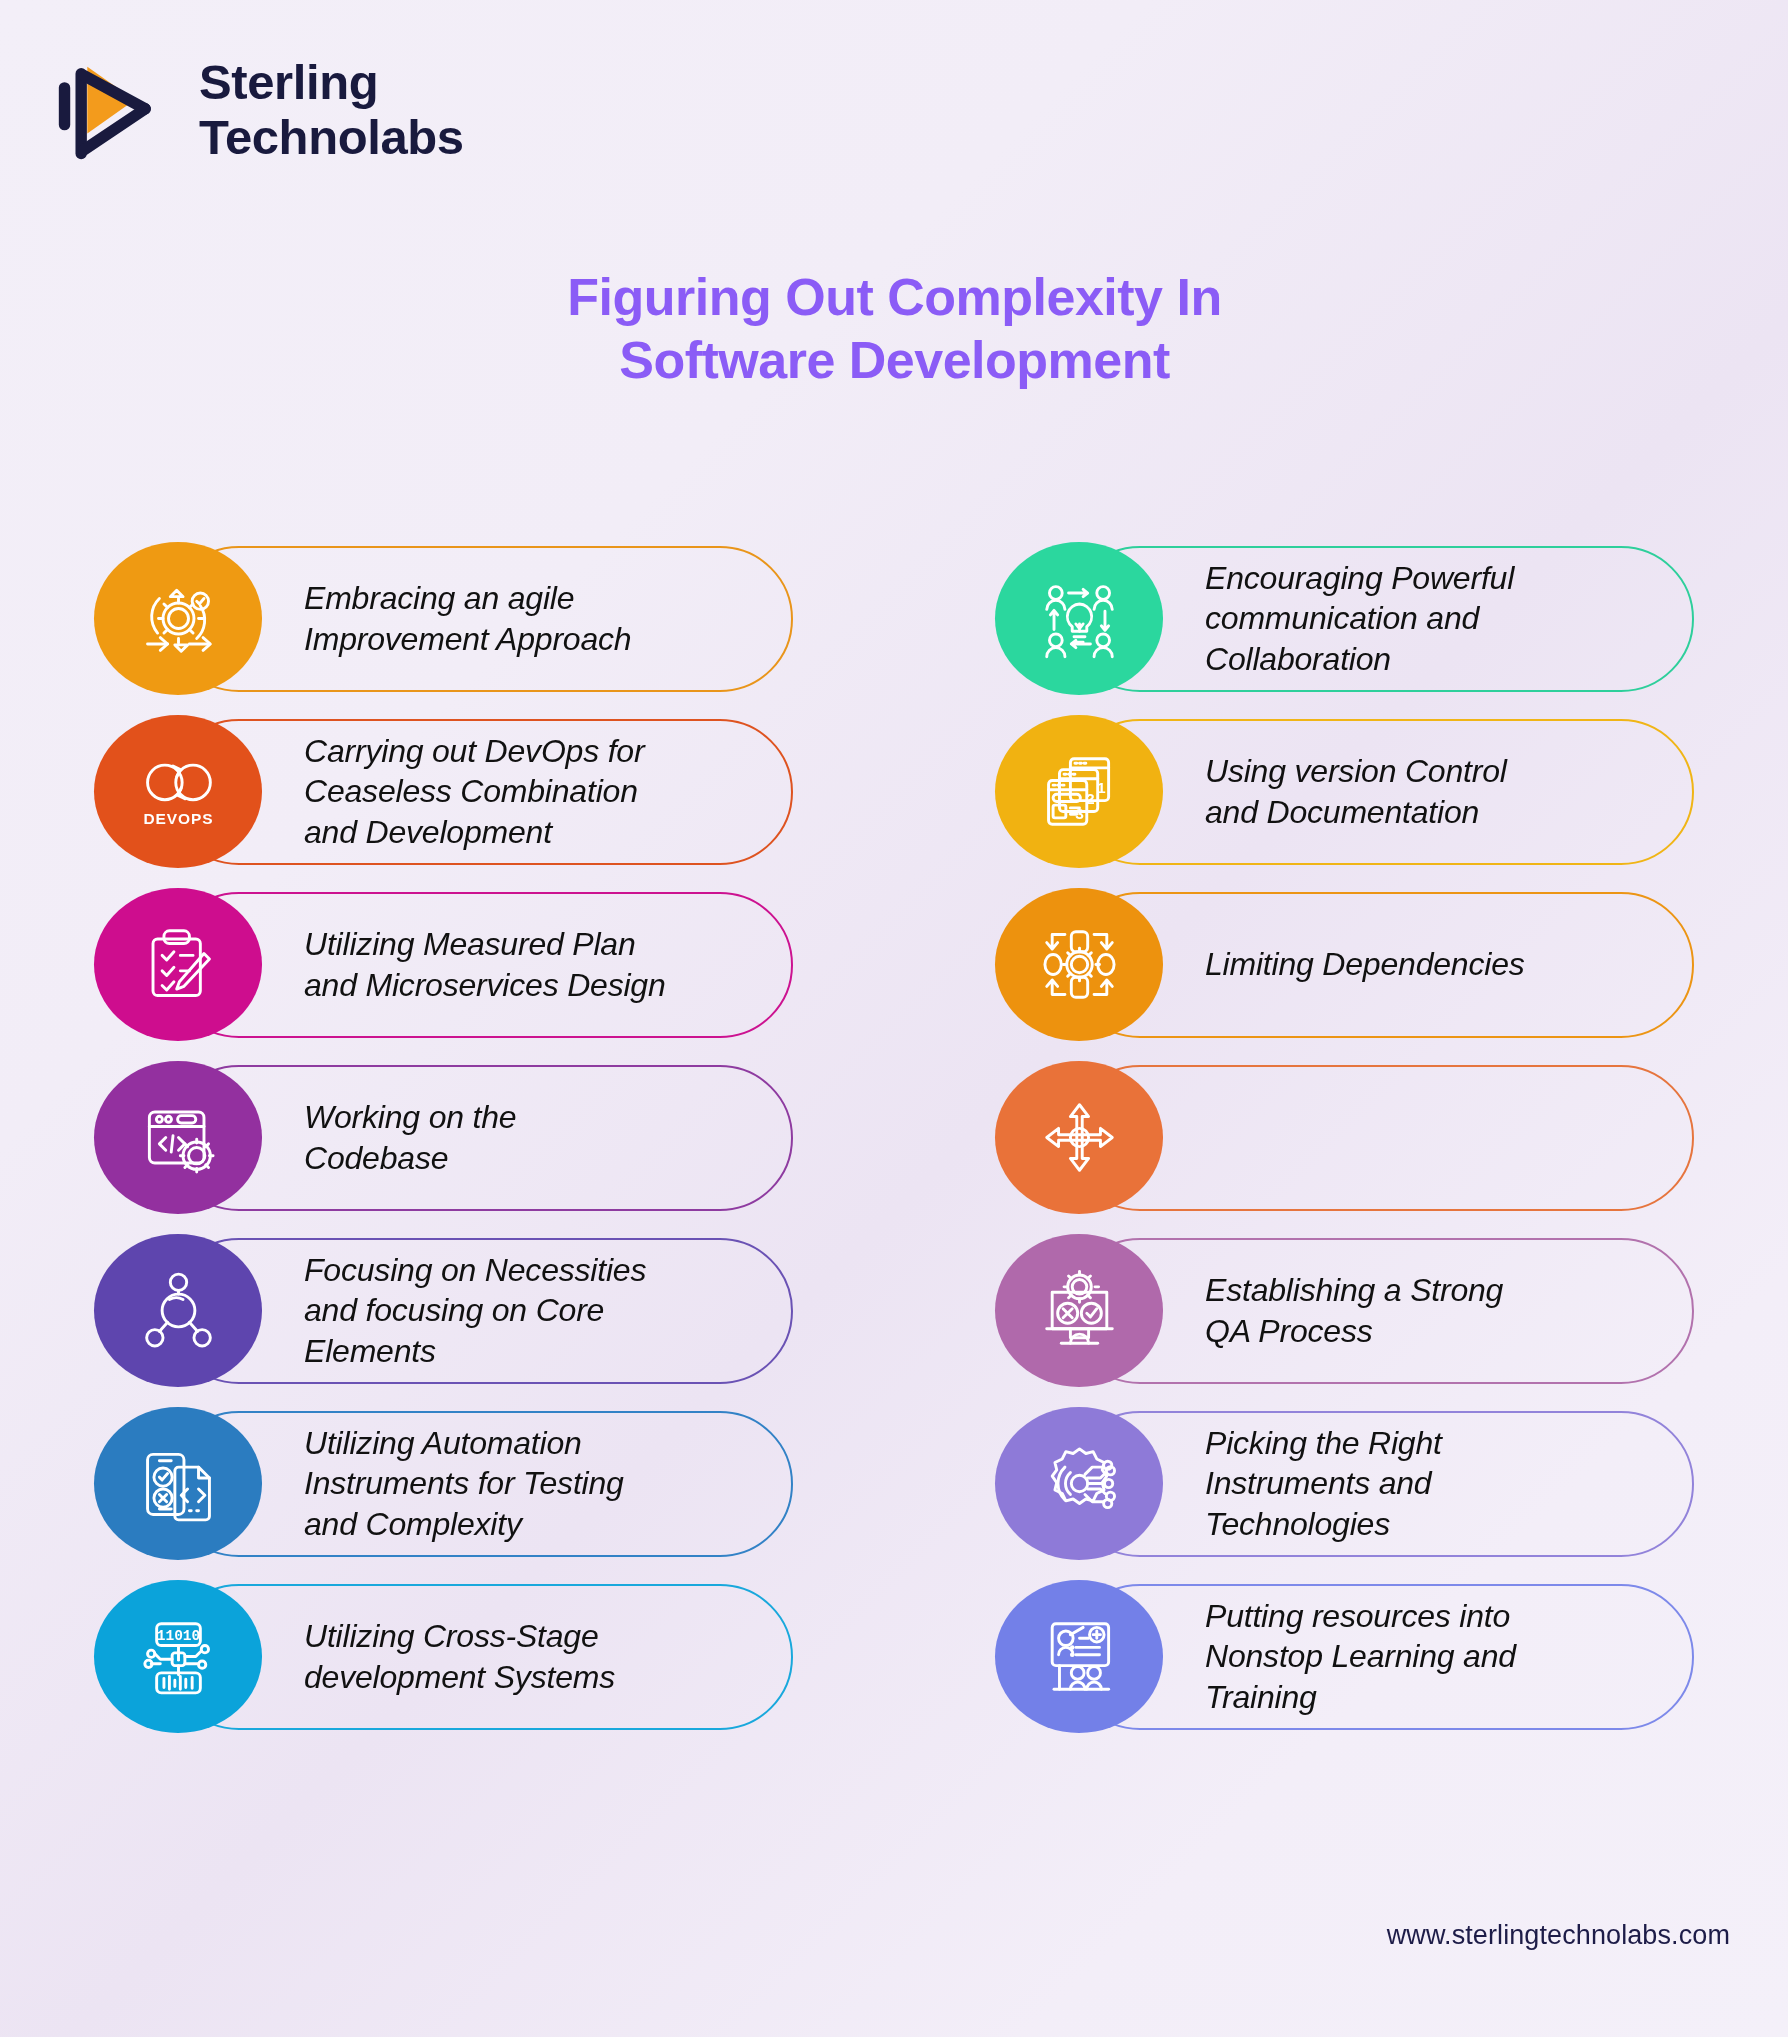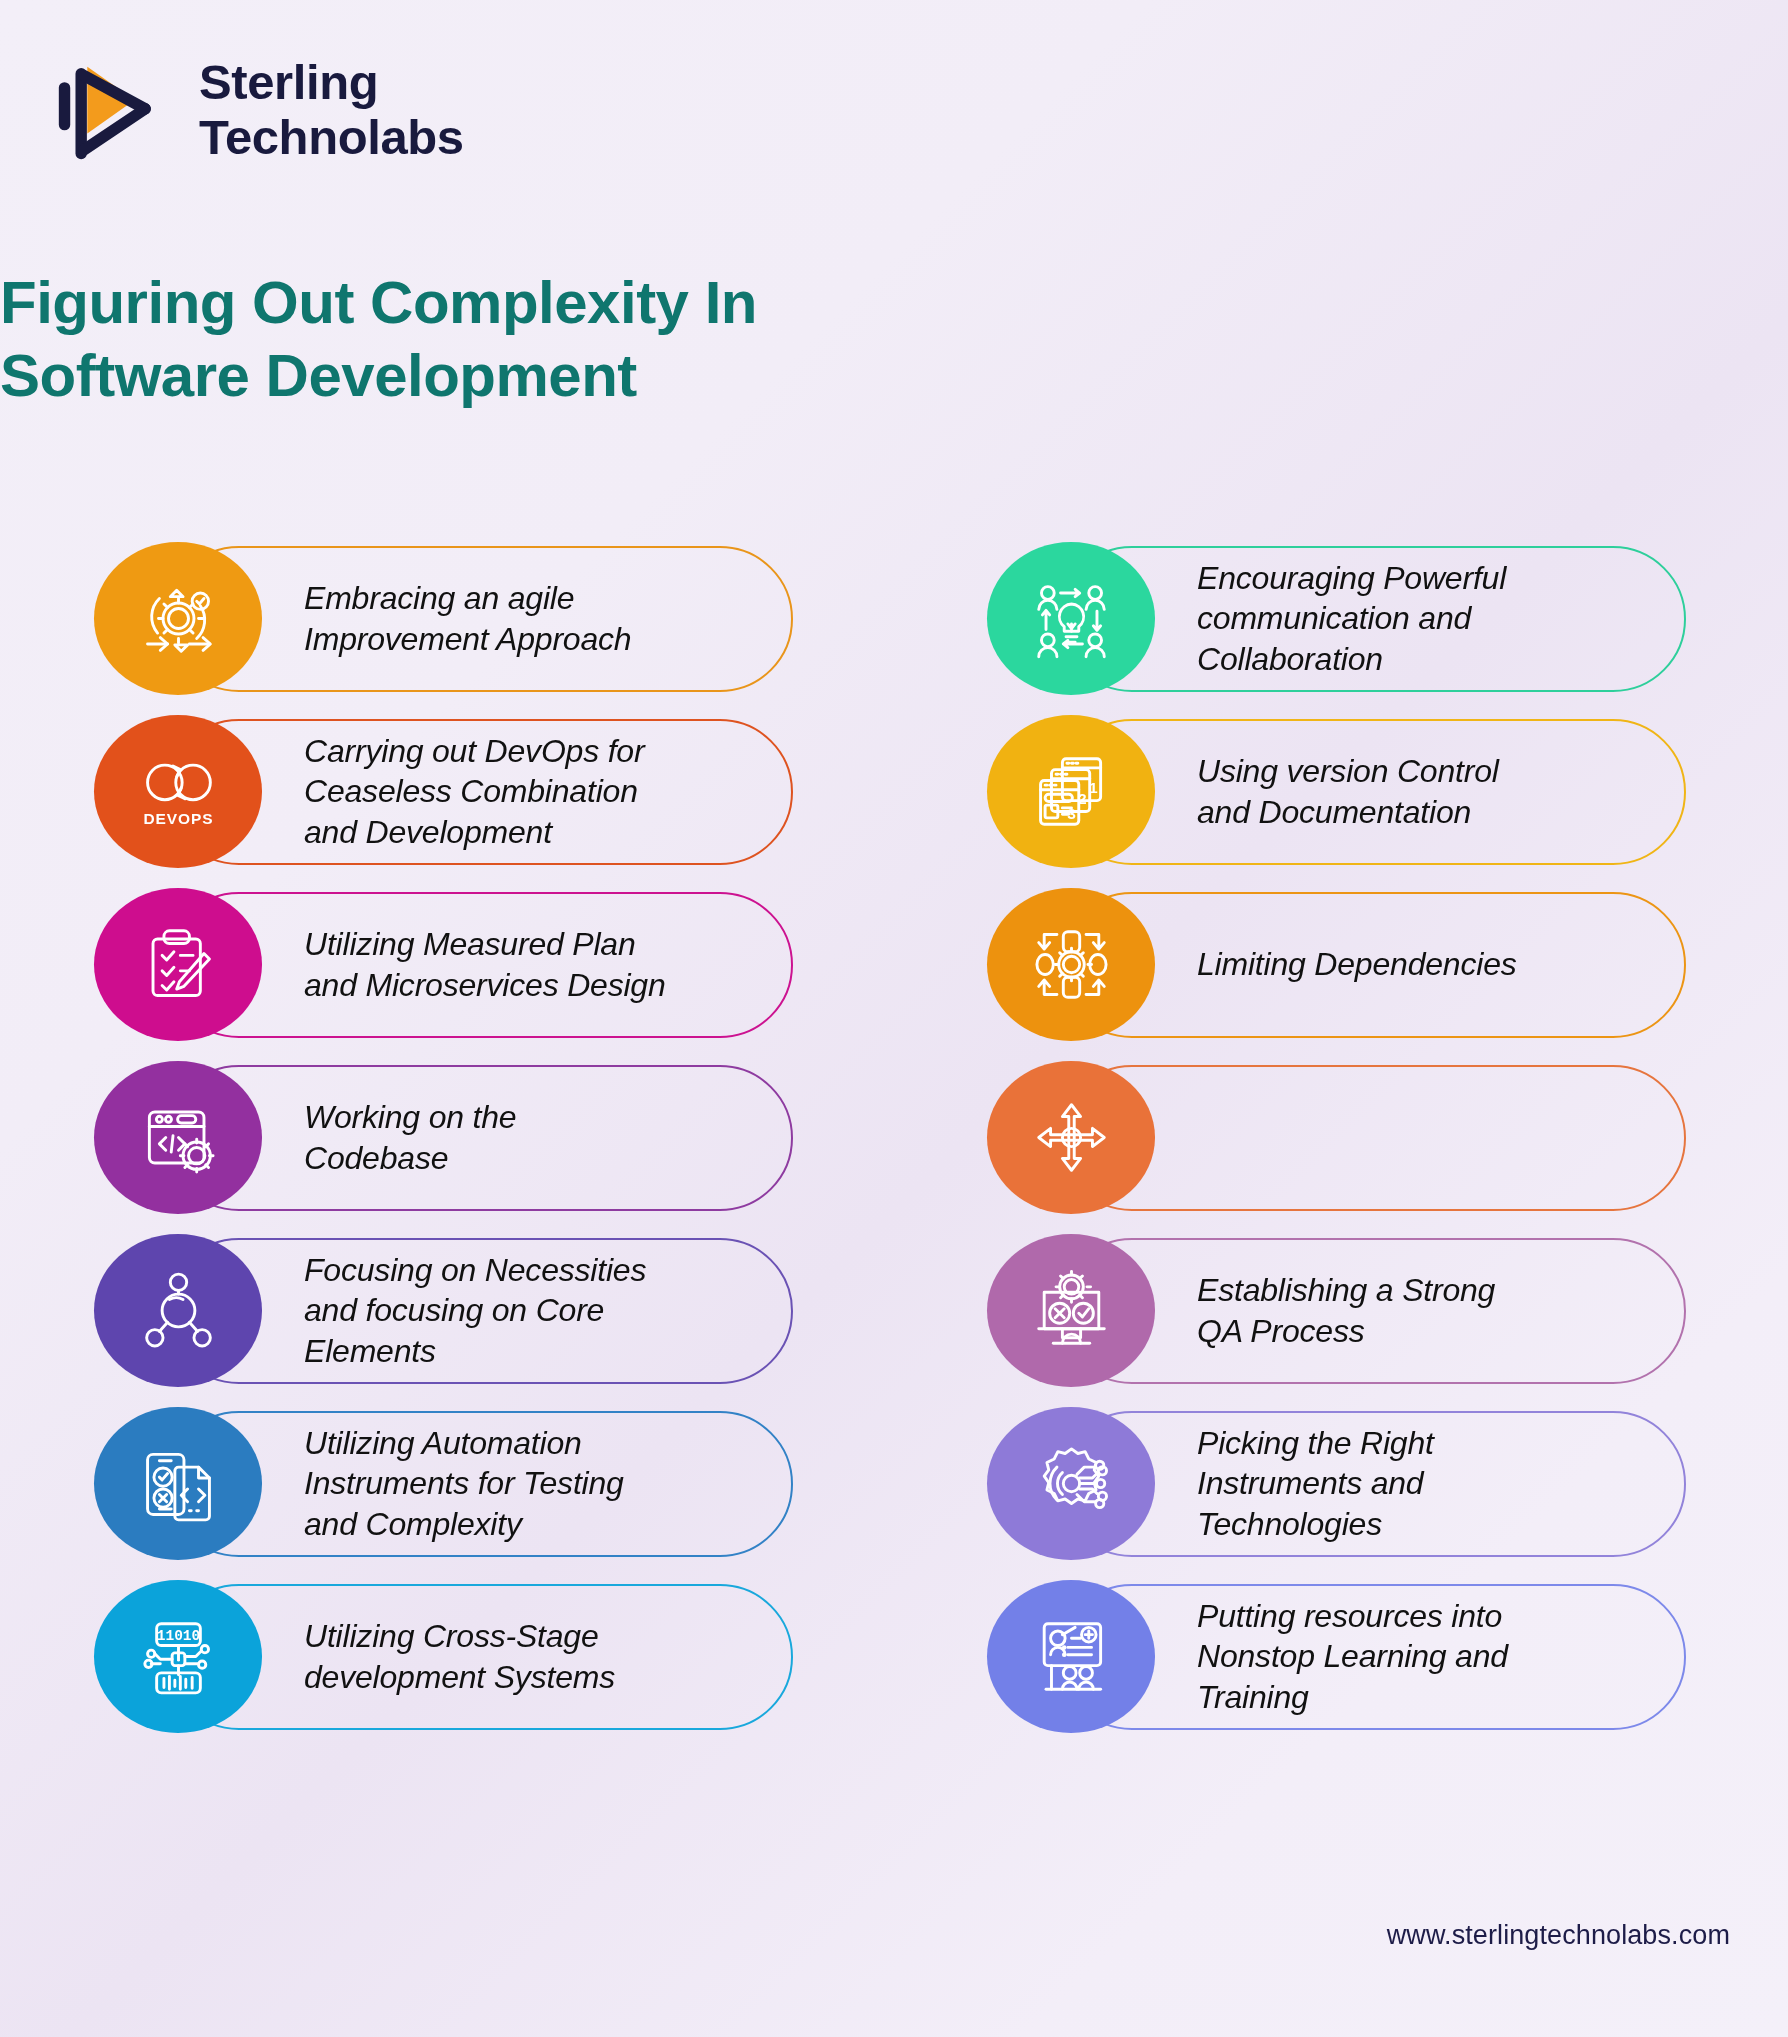--- a/index.html
+++ b/index.html
@@ -33,37 +33,37 @@
     color: #191a3e;
     white-space: pre-line;
   }
 
   
   .page-title {
     position: absolute;
     left: 0;
     top: 266px;
     width: 1789px;
-    text-align: left;
-    font-size: 60px;
+    text-align: center;
+    font-size: 52px;
     line-height: 1.22;
     font-weight: bold;
-    color: #0f766e;
+    color: #8b5cf6;
     letter-spacing: -0.5px;
     white-space: pre-line;
   }
 
   
   .columns {
     position: absolute;
     left: 0;
     top: 542px;
     width: 1789px;
     display: flex;
-    gap: 0px;
+    gap: 8px;
     padding: 0 94px;
     align-items: center;
   }
   .column {
     flex: 1 1 0;
     display: flex;
     flex-direction: column;
     gap: 20px;
   }
   .column.left { max-width: 699px; }

